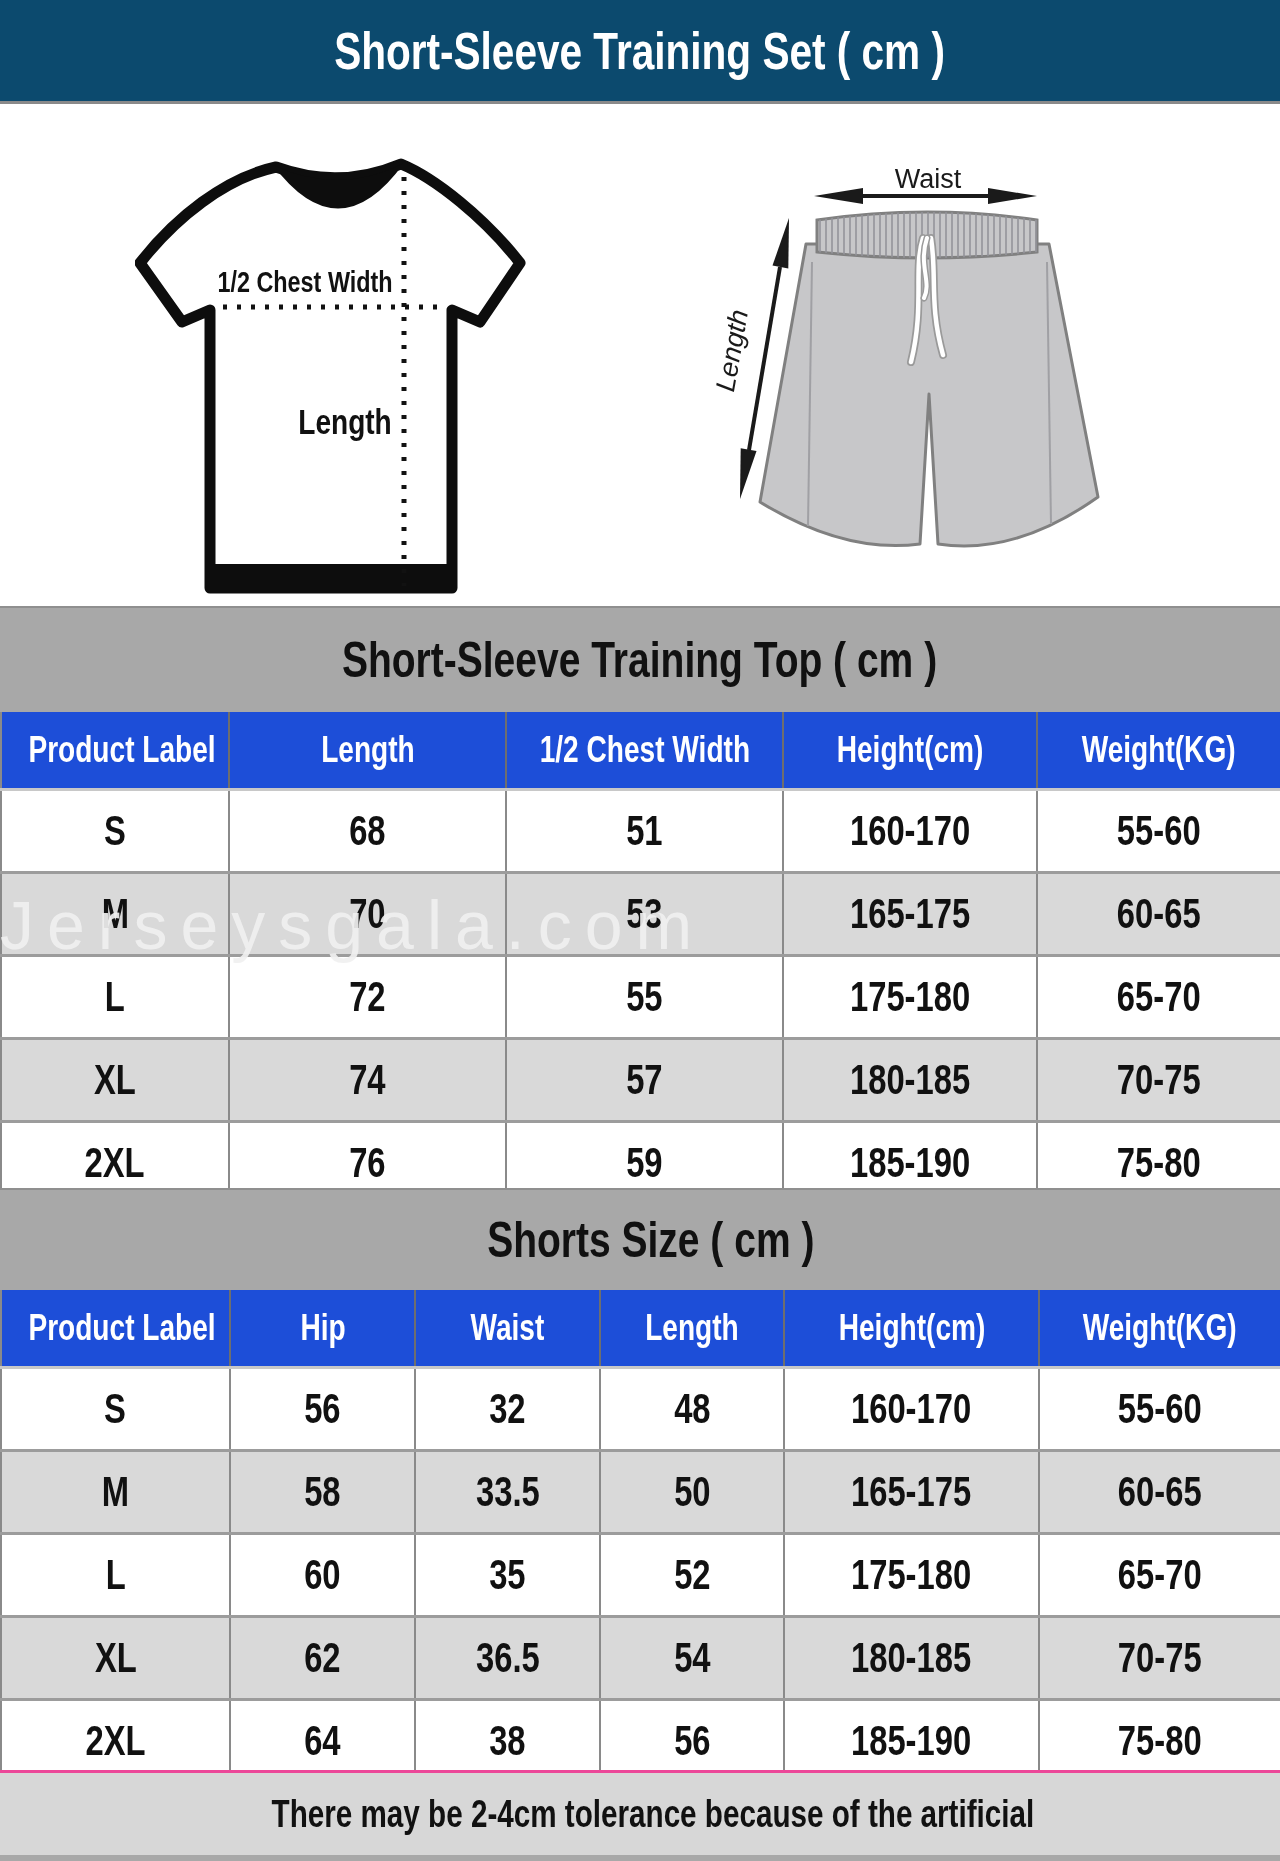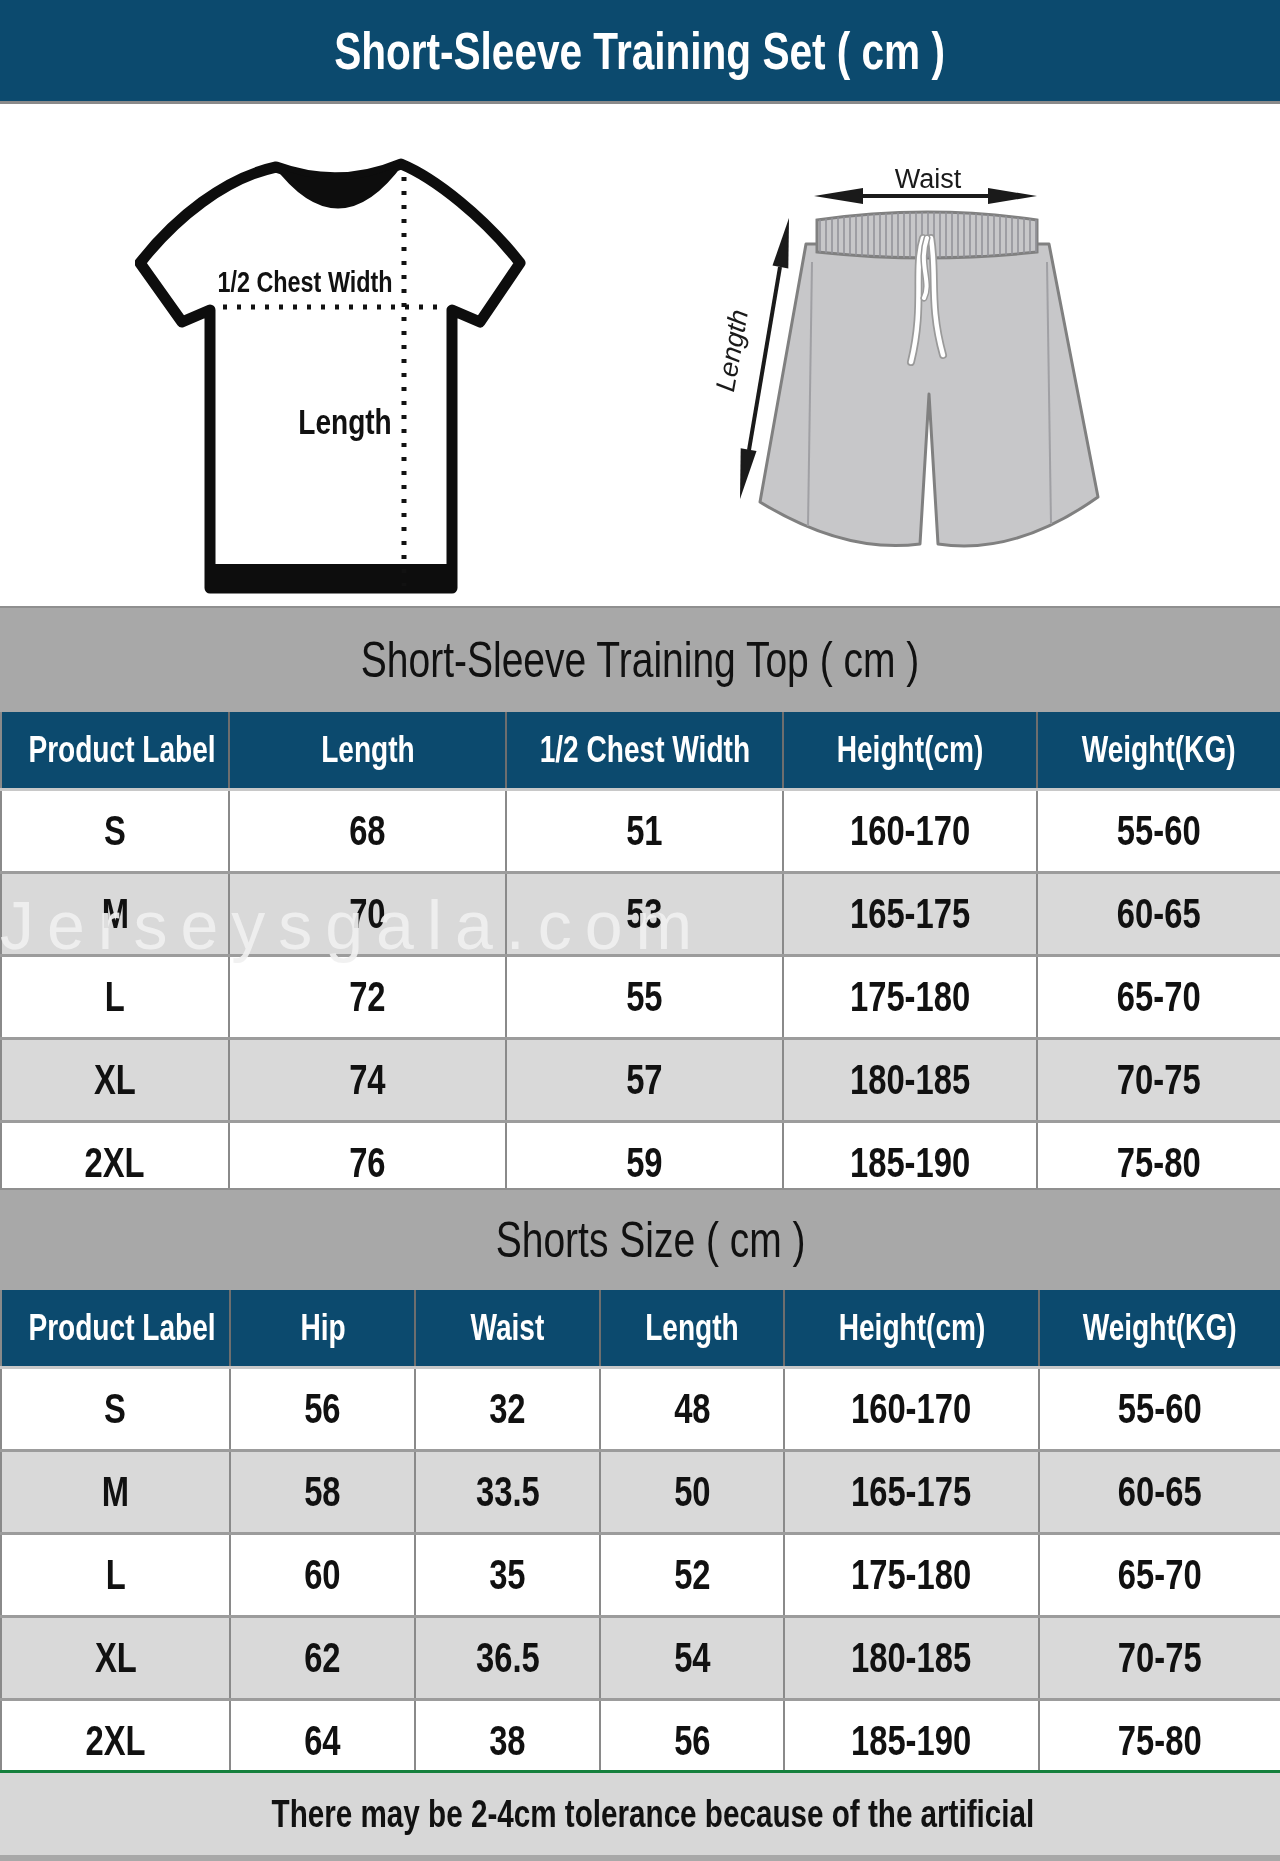--- a/index.html
+++ b/index.html
@@ -17,56 +17,56 @@
   }
   
   .diagrams{position:absolute;left:0;top:104px;width:1280px;height:502px;background:#ffffff;}
   .tshirt-svg{position:absolute;left:135px;top:34px;}
   .shorts-svg{position:absolute;left:715px;top:36px;}
   
   .section-banner{
     position:absolute;left:0;width:1280px;background:#a8a8a8;
     border-top:2px solid #8f8f8f;box-sizing:border-box;
     display:flex;align-items:center;justify-content:center;
-    color:#111111;font-size:50px;font-weight:400;
+    color:#111111;font-size:50px;font-weight:700;
   }
   #banner-top-table{top:606px;height:106px;}
   #banner-shorts-table{top:1188px;height:102px;padding-left:22px;}
   
   table.size{
     position:absolute;left:0;width:1280px;border-collapse:collapse;table-layout:fixed;
     border-left:2px solid #8a8a8a;border-right:2px solid #8a8a8a;box-sizing:border-box;
   }
   #top-table{top:712px;}
   #shorts-table{top:1290px;}
   table.size td{
     text-align:center;vertical-align:middle;padding:0;
     border-left:2px solid #8a8a8a;font-weight:700;color:#111;font-size:42px;
   }
   table.size td:first-child{border-left:none;}
   table.size tr.hdr td{
-    background:#0c4a6e;color:#ffffff;font-size:36px;height:76px;
+    background:#1d4ed8;color:#ffffff;font-size:36px;height:76px;
     border-left:2px solid #6e6e6e;border-bottom:3px solid #c8c8c8;
   }
   table.size tr.hdr td:first-child{border-left:none;}
   table.size tr.data td{height:80px;}
   table.size tr.data{border-top:3px solid #9c9c9c;}
   table.size tr.data:first-of-type{border-top:none;}
   tr.row-white td{background:#ffffff;}
   tr.row-gray td{background:#d9d9d9;}
   
   .watermark{
     position:absolute;left:0;top:886px;width:1280px;text-align:left;
     font-size:68px;font-weight:400;letter-spacing:13px;
     color:rgba(240,240,240,0.92);pointer-events:none;z-index:5;
   }
   
   .footer-note{
     position:absolute;left:0;top:1770px;width:1280px;height:85px;background:#d7d7d7;
-    border-top:3px solid #15803d;box-sizing:border-box;
+    border-top:3px solid #ec4899;box-sizing:border-box;
     display:flex;align-items:center;justify-content:center;
     color:#111;font-size:38px;font-weight:700;padding-left:26px;
   }
   .bottom-strip{position:absolute;left:0;top:1855px;width:1280px;height:6px;background:#a8a8a8;}
 </style>
 </head>
 <body>
 
 <div id="page">
 

